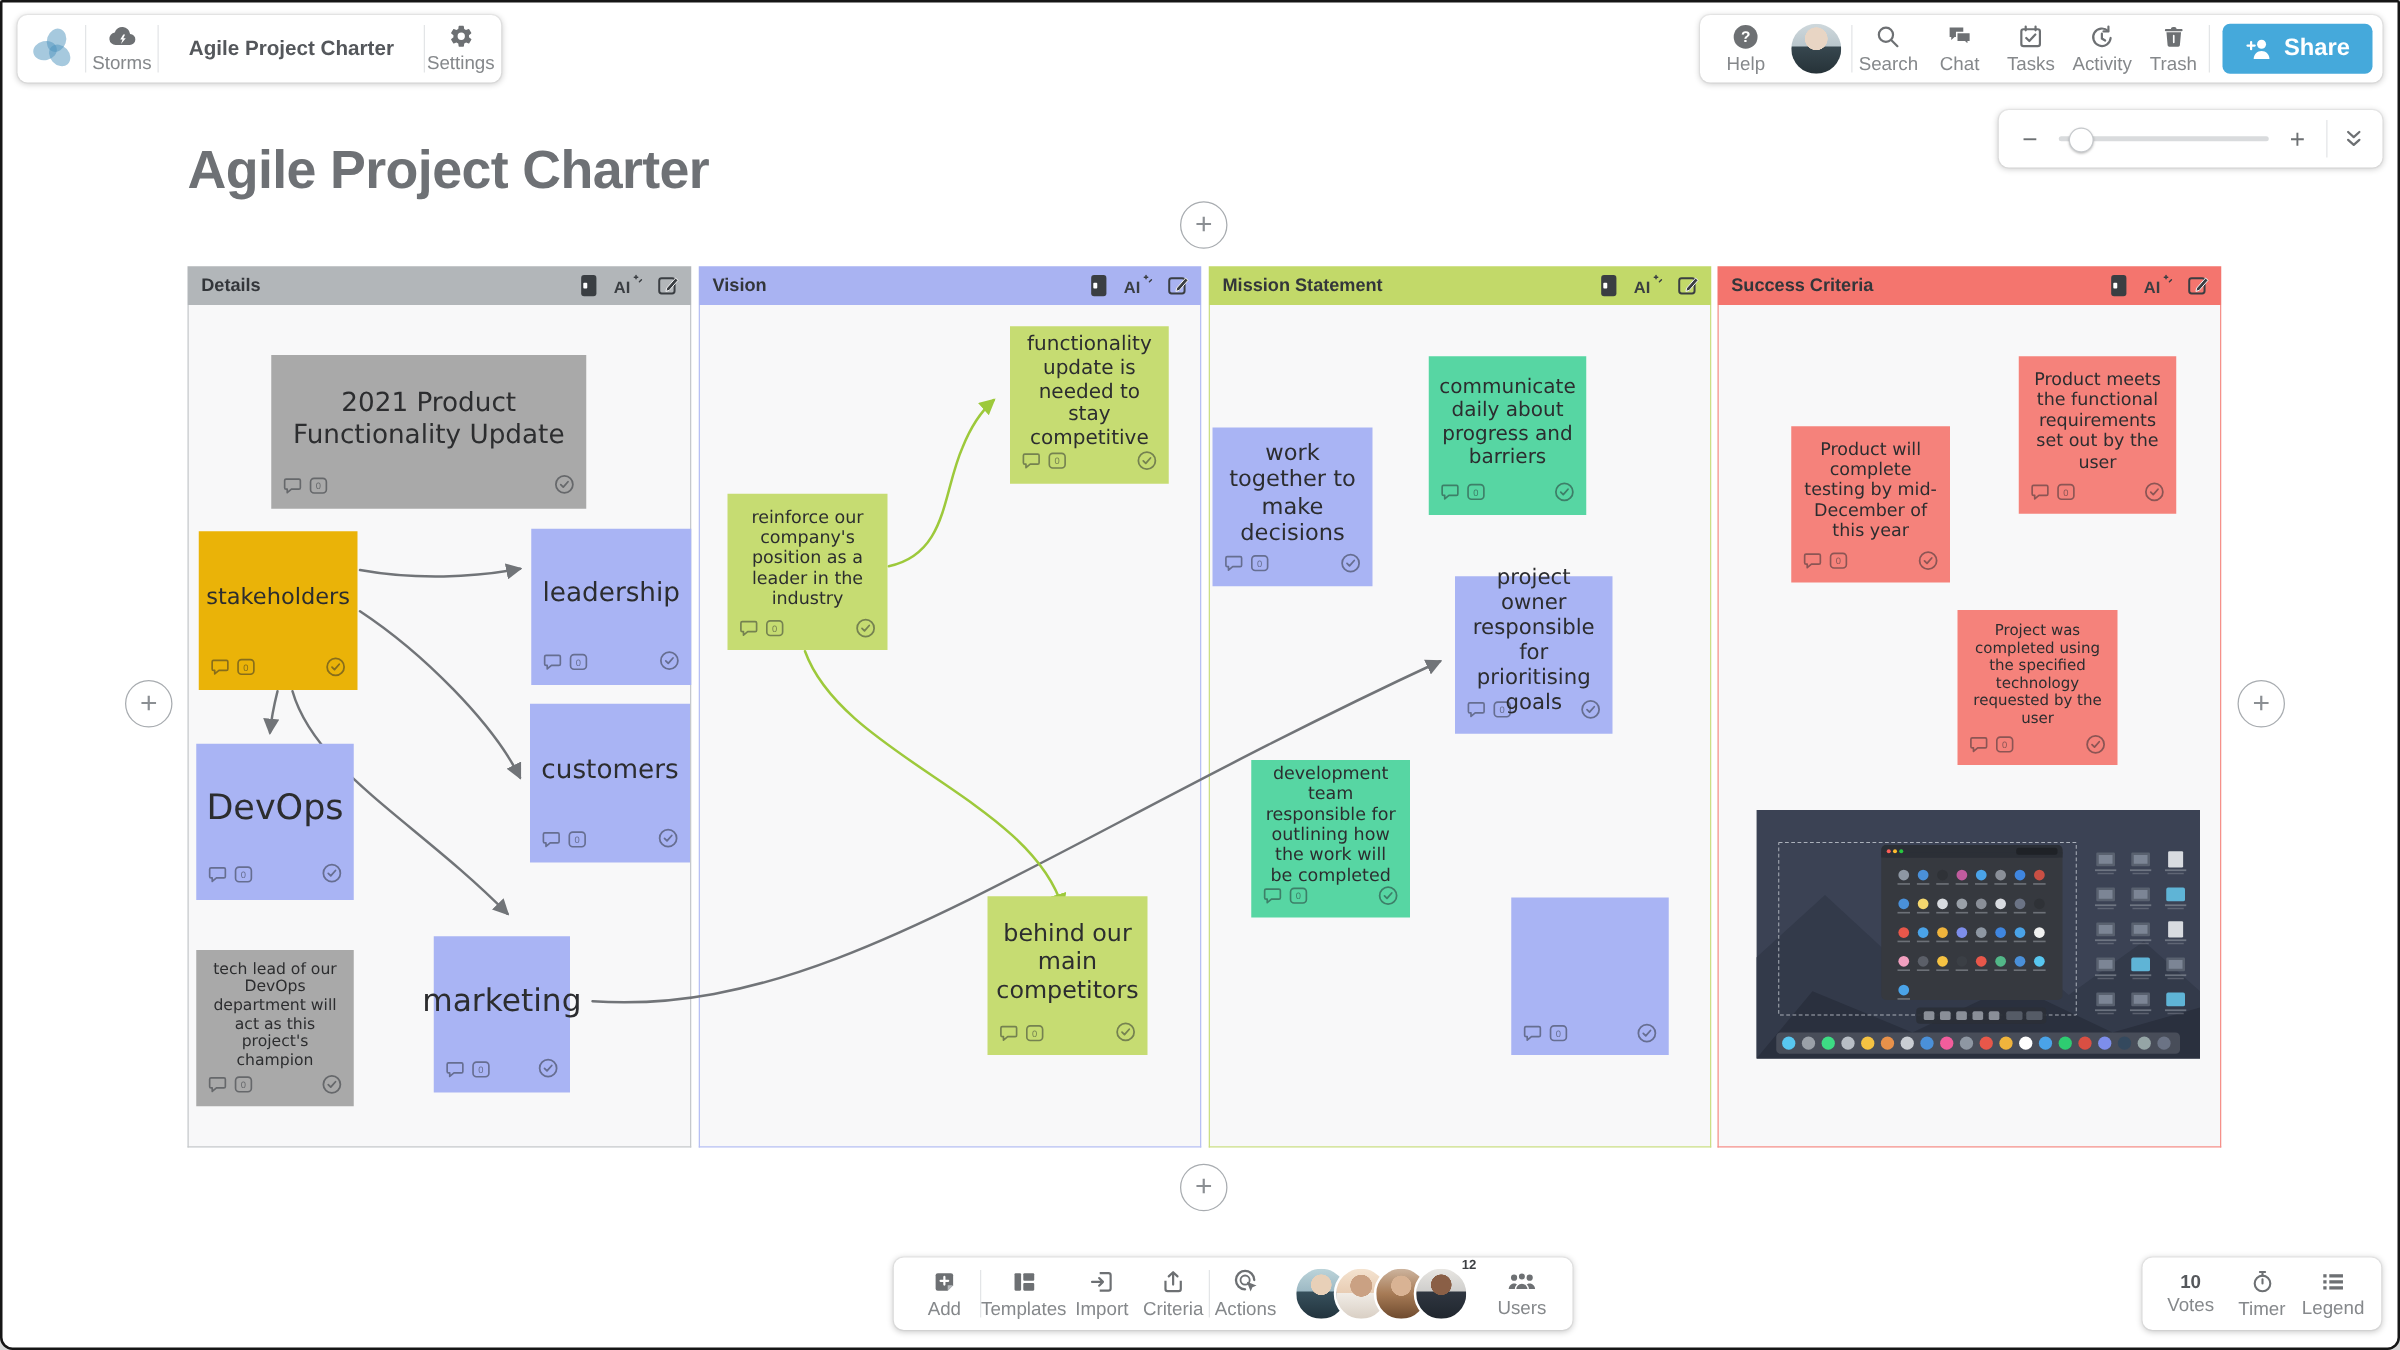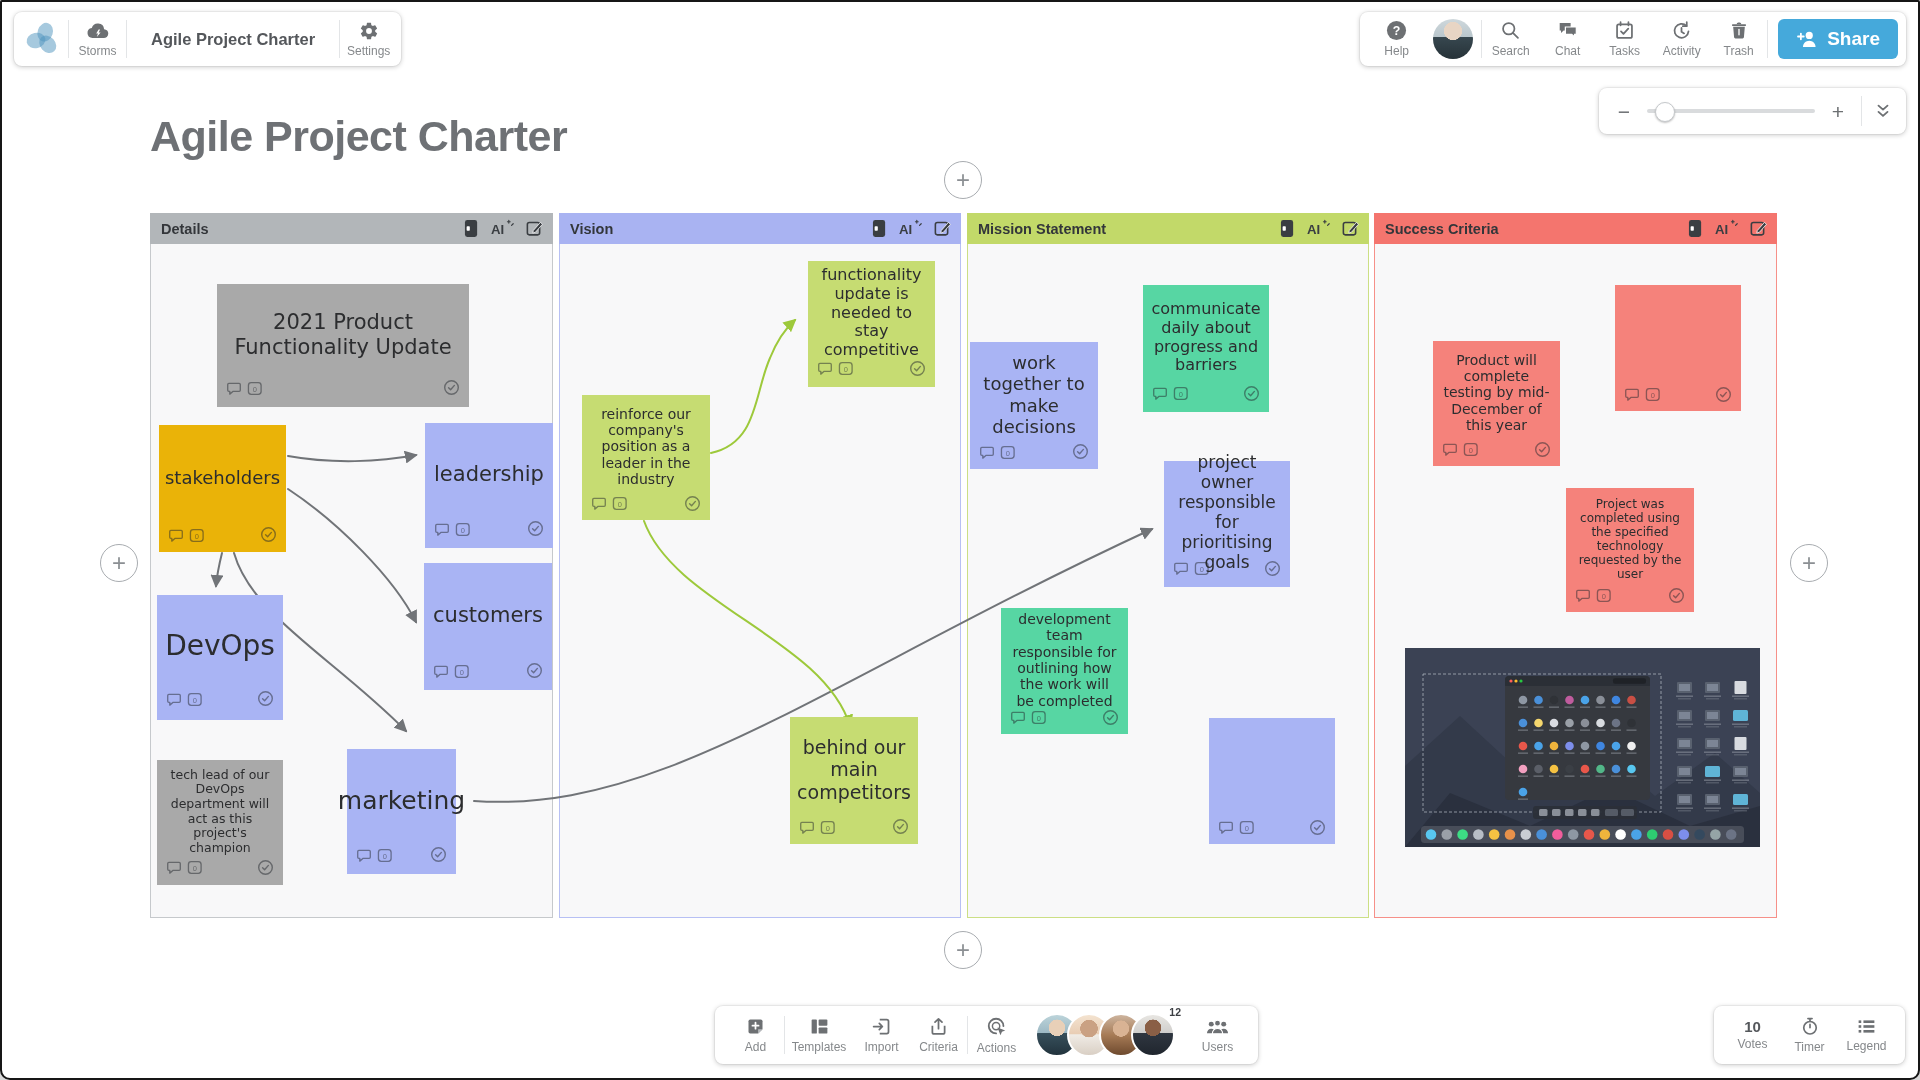--- a/index.html
+++ b/index.html
@@ -5,21 +5,21 @@
   html,body{margin:0;padding:0;background:#d8d8d8;font-family:"Liberation Sans","DejaVu Sans",sans-serif;}
   .window{position:relative;width:1920px;height:1080px;background:#ffffff;overflow:hidden;
           border:2px solid #161616;border-radius:2px 2px 10px 10px;box-sizing:border-box;}
   
   .card{position:absolute;background:#fff;border-radius:8px;display:flex;align-items:center;
         box-shadow:0 1px 5px rgba(0,0,0,.22),0 0 0 1px rgba(0,0,0,.04);z-index:10;}
   .vdiv{width:1px;height:38px;background:#e3e5e7;flex:none;}
   .vdiv.short{height:30px;}
   .hstack{display:flex;flex-direction:column;align-items:center;justify-content:center;gap:3px;
           width:57px;flex:none;cursor:pointer;}
-  .hstack .lbl{font-size:12px;color:#85888b;white-space:nowrap;}
+  .hstack .lbl{font-size:15px;color:#85888b;white-space:nowrap;}
   .icon-svg{display:block;}
   
   .header-left{left:12px;top:10px;height:54px;padding:0 4px;}
   .logo-box{width:50px;display:flex;align-items:center;justify-content:center;}
   .doc-title{font-size:16.5px;font-weight:bold;color:#54575b;padding:0 24px;white-space:nowrap;}
   
   .header-right{right:12px;top:10px;height:54px;padding:0 8px;}
   .avatar-top{width:40px;height:40px;border-radius:50%;margin:0 8px;flex:none;cursor:pointer;
      background:
        radial-gradient(circle at 50% 30%,#e8d5c4 0 26%,transparent 27%),
@@ -468,20 +468,21 @@
                 <text x="8.2" y="11.3" text-anchor="middle" font-size="8" fill="currentColor" font-family="Liberation Sans,sans-serif">0</text>
               </svg></span>
           </span>
           <span><svg width="17" height="17" viewBox="0 0 17 17">
               <circle cx="8.5" cy="8.5" r="6.8" fill="none" stroke="currentColor" stroke-width="1.4"></circle>
               <path d="M5.6 8.7l2 2 3.8-4.3" fill="none" stroke="currentColor" stroke-width="1.4" stroke-linecap="round" stroke-linejoin="round"></path>
             </svg></span>
         </div>
       </div>
       <div class="note" style="left: 1613px; top: 283px; width: 126px; height: 126px; background: rgb(245, 130, 123); font-size: 14px;">
+        <div class="note-text">Product meets the functional requirements set out by the user</div>
         <div class="note-footer">
           <span class="nf-left">
             <span><svg width="16" height="15" viewBox="0 0 17 16">
                 <path d="M3 2.5h11a1.2 1.2 0 0 1 1.2 1.2v6.1a1.2 1.2 0 0 1-1.2 1.2H7.6L4 14v-3H3a1.2 1.2 0 0 1-1.2-1.2V3.7A1.2 1.2 0 0 1 3 2.5z" fill="none" stroke="currentColor" stroke-width="1.4" stroke-linejoin="round"></path>
               </svg></span>
             <span><svg width="16" height="15" viewBox="0 0 17 16">
                 <rect x="1.5" y="1.8" width="13.5" height="12.5" rx="3" fill="none" stroke="currentColor" stroke-width="1.4"></rect>
                 <text x="8.2" y="11.3" text-anchor="middle" font-size="8" fill="currentColor" font-family="Liberation Sans,sans-serif">0</text>
               </svg></span>
           </span>

